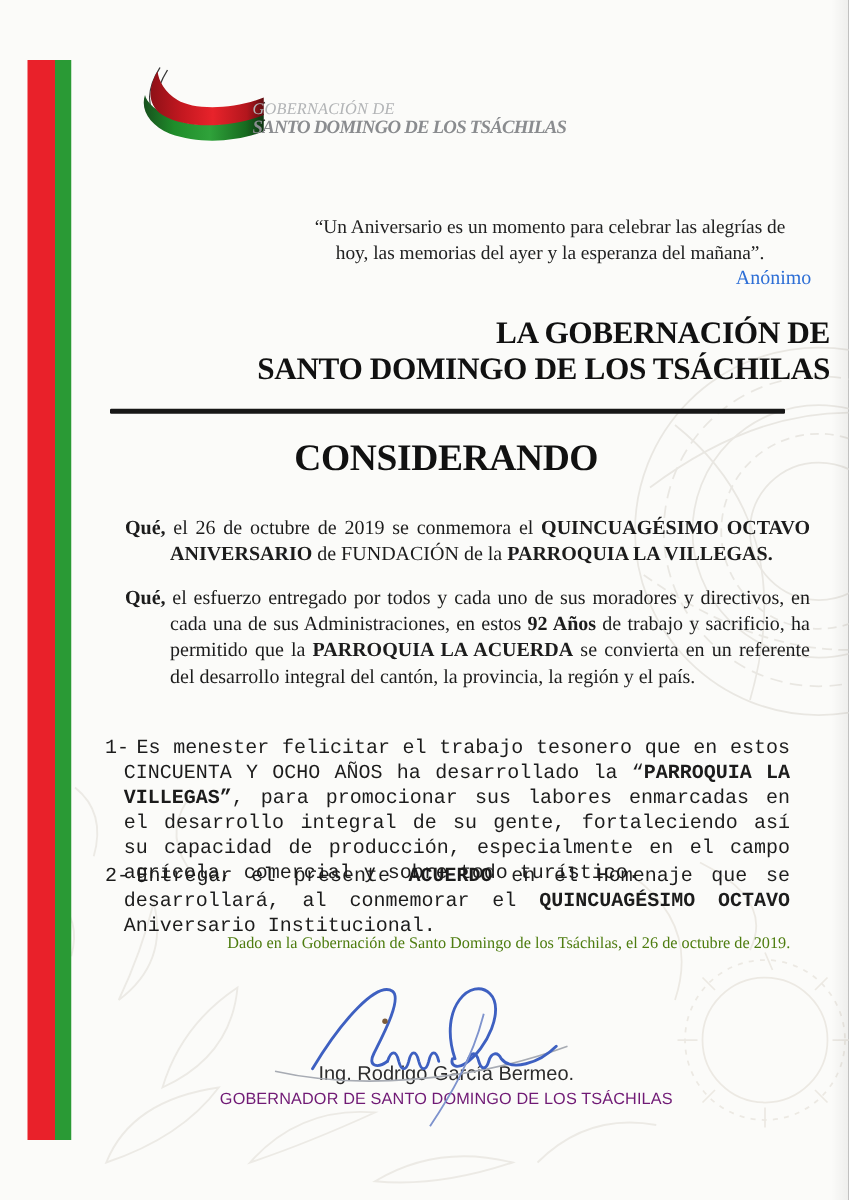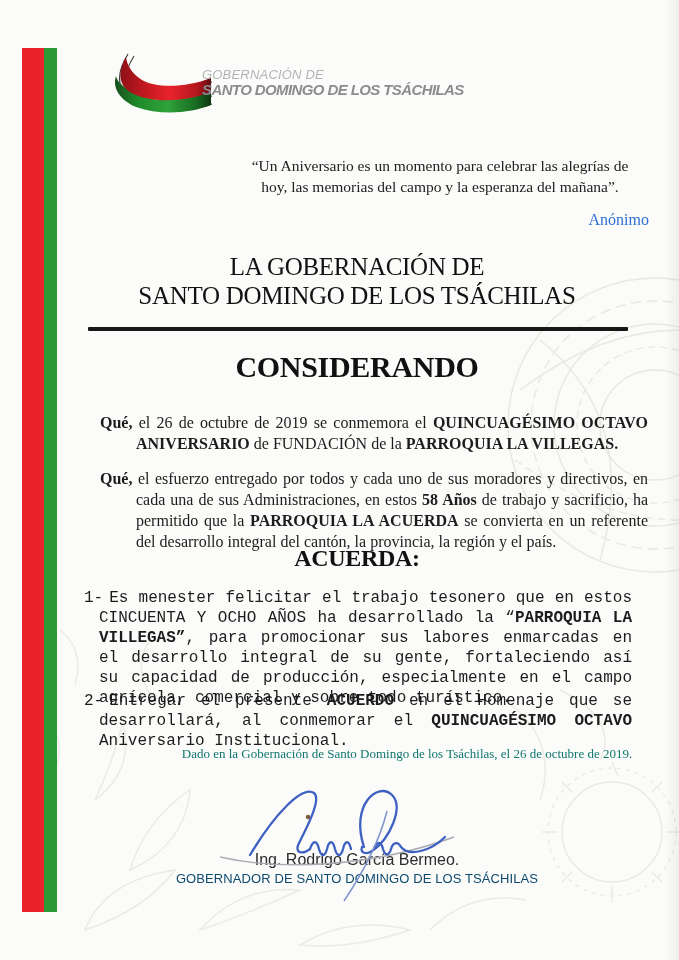--- a/index.html
+++ b/index.html
@@ -12,45 +12,45 @@
     background:linear-gradient(to left,rgba(0,0,0,0.05),rgba(0,0,0,0));pointer-events:none;}
   .watermarks{position:absolute;left:0;top:0;z-index:0;pointer-events:none;}
   .layer{position:absolute;z-index:1;}
   
   .stripe{position:absolute;left:22px;top:48px;width:35px;height:864px;display:flex;z-index:1;}
   .stripe-red{width:22px;background:#e9212a;}
   .stripe-green{width:13px;background:#2a9a35;}
   
   .logo{position:absolute;left:106px;top:52px;display:flex;z-index:1;}
   .swoosh{display:block;}
-  .logo-text{margin-left:-16px;margin-top:16px;font-family:Liberation Sans, sans-serif;font-style:italic;line-height:1.08;white-space:nowrap;}
+  .logo-text{margin-left:-16px;margin-top:28px;font-family:Liberation Serif, serif;font-style:italic;line-height:1.08;white-space:nowrap;}
   .logo-line1{font-size:13px;color:#b2b4b6;letter-spacing:0.2px;}
   .logo-line2{font-size:15px;font-weight:bold;color:#8a8c8f;letter-spacing:-0.6px;}
   
-  .quote{top:156px;left:225px;width:430px;text-align:center;font-size:15.5px;line-height:20.5px;color:#222;}
-  .quote-attrib{margin-top:13px;text-align:right;color:#2e6fd6;font-size:16px;padding-right:6px;}
+  .quote{top:172px;left:225px;width:430px;text-align:center;font-size:15.5px;line-height:20.5px;color:#222;}
+  .quote-attrib{text-align:right;color:#2e6fd6;font-size:16px;padding-right:6px;}
   
-  .doc-title{top:252px;left:50px;width:614px;text-align:center;font-weight:normal;font-size:25px;line-height:29px;letter-spacing:-0.3px;color:#111;}
+  .doc-title{top:252px;left:50px;width:614px;text-align:right;font-weight:bold;font-size:25px;line-height:29px;letter-spacing:-0.3px;color:#111;}
   .rule{top:327px;left:88px;width:540px;height:4px;background:#171717;border-radius:1px;}
   .heading{left:50px;width:614px;text-align:center;font-weight:bold;color:#111;letter-spacing:-0.3px;}
   .h-considerando{top:350px;font-size:30px;}
   .h-acuerda{top:545px;font-size:24px;}
   
   .para{top:0;left:84px;width:548px;margin:16px;font-size:16px;line-height:21px;text-align:justify;}
   .hang{padding-left:36px;text-indent:-36px;box-sizing:border-box;}
   .p1{top:396px;} .p2{top:452px;}
   .list-item{left:84px;width:548px;font-size:16px;line-height:20px;text-align:justify;font-family:Liberation Mono, monospace;}
   .li1{top:588px;} .li2{top:691px;}
   .li-inner{margin:0;padding-left:15px;text-indent:-15px;}
   .num{padding-right:6px;}
-  .dado{top:746px;left:152px;width:510px;text-align:center;font-size:13px;color:#0f766e;}
+  .dado{top:746px;left:152px;width:510px;text-align:center;font-size:13px;color:#4d7c0f;}
   
   .signature-svg{position:absolute;left:202px;top:777px;z-index:2;pointer-events:none;}
   .sig-name{top:851px;left:50px;width:614px;text-align:center;font-family:"Liberation Sans","DejaVu Sans",sans-serif;font-size:16px;color:#2c2c2c;}
-  .sig-role{top:871px;left:50px;width:614px;text-align:center;font-family:"Liberation Sans","DejaVu Sans",sans-serif;font-size:13px;letter-spacing:0.1px;color:#0c4a6e;}
+  .sig-role{top:871px;left:50px;width:614px;text-align:center;font-family:"Liberation Sans","DejaVu Sans",sans-serif;font-size:13px;letter-spacing:0.1px;color:#701a75;}
   b{font-weight:bold;}
 </style>
 </head>
 <body>
 
 <div class="page">
 
   <svg class="watermarks" width="679" height="960" viewBox="0 0 679 960">
     <g fill="none" stroke="#e9e7e2" stroke-width="1.4">
       <circle cx="655" cy="425" r="55"></circle>
@@ -113,35 +113,34 @@
       <path d="M20,5 C12,19 12,32 24,40 C44,52 80,50 105,40 L105,26 C80,36 49,36 36,28 C26,22 21,13 20,5 Z" fill="url(#grRed)"></path>
     </svg>
     <div class="logo-text">
       <div class="logo-line1">GOBERNACIÓN DE</div>
       <div class="logo-line2">SANTO DOMINGO DE LOS TSÁCHILAS</div>
     </div>
   </div>
 
   <div class="layer quote">
     <div>“Un Aniversario es un momento para celebrar  las alegrías de</div>
-    <div>hoy, las memorias del campo y la esperanza del mañana”.</div>
+    <div>hoy, las memorias del ayer y la esperanza del mañana”.</div>
     <div class="quote-attrib">Anónimo</div>
   </div>
 
   <div class="layer doc-title">
     <div>LA GOBERNACIÓN DE</div>
     <div>SANTO DOMINGO DE LOS TSÁCHILAS</div>
   </div>
   <div class="layer rule"></div>
 
   <div class="layer heading h-considerando">CONSIDERANDO</div>
   <p class="layer para hang p1"><b>Qué,</b><span> el 26 de octubre de 2019 se conmemora el </span><b>QUINCUAGÉSIMO OCTAVO ANIVERSARIO</b><span> de FUNDACIÓN de la </span><b>PARROQUIA LA VILLEGAS.</b></p>
-  <p class="layer para hang p2"><b>Qué,</b><span> el esfuerzo entregado por todos y cada uno de sus moradores y directivos, en cada una de sus Administraciones, en estos </span><b>58 Años</b><span> de trabajo y sacrificio, ha permitido que la </span><b>PARROQUIA LA ACUERDA</b><span> se convierta en un referente del desarrollo integral del cantón, la provincia, la región y el país.</span></p>
+  <p class="layer para hang p2"><b>Qué,</b><span> el esfuerzo entregado por todos y cada uno de sus moradores y directivos, en cada una de sus Administraciones, en estos </span><b>92 Años</b><span> de trabajo y sacrificio, ha permitido que la </span><b>PARROQUIA LA ACUERDA</b><span> se convierta en un referente del desarrollo integral del cantón, la provincia, la región y el país.</span></p>
 
-  <div class="layer heading h-acuerda">ACUERDA:</div>
   <div class="layer list-item li1">
     <p class="li-inner"><span class="num">1-</span><span><span>Es menester felicitar el trabajo tesonero que en estos CINCUENTA Y OCHO AÑOS ha desarrollado la “</span><b>PARROQUIA LA VILLEGAS”</b><span>, para promocionar sus labores enmarcadas en el desarrollo integral de su gente, fortaleciendo así su capacidad de producción, especialmente en el campo agrícola, comercial y sobre todo turístico.</span></span></p>
   </div>
   <div class="layer list-item li2">
     <p class="li-inner"><span class="num">2-</span><span><span>Entregar el presente </span><b>ACUERDO</b><span> en el Homenaje que se desarrollará, al conmemorar el </span><b>QUINCUAGÉSIMO OCTAVO</b><span> Aniversario Institucional.</span></span></p>
   </div>
 
   <div class="layer dado">Dado en la Gobernación de Santo Domingo de los Tsáchilas, el 26 de octubre de 2019.</div>
 
   <svg class="signature-svg" width="290" height="130" viewBox="0 0 290 130">

